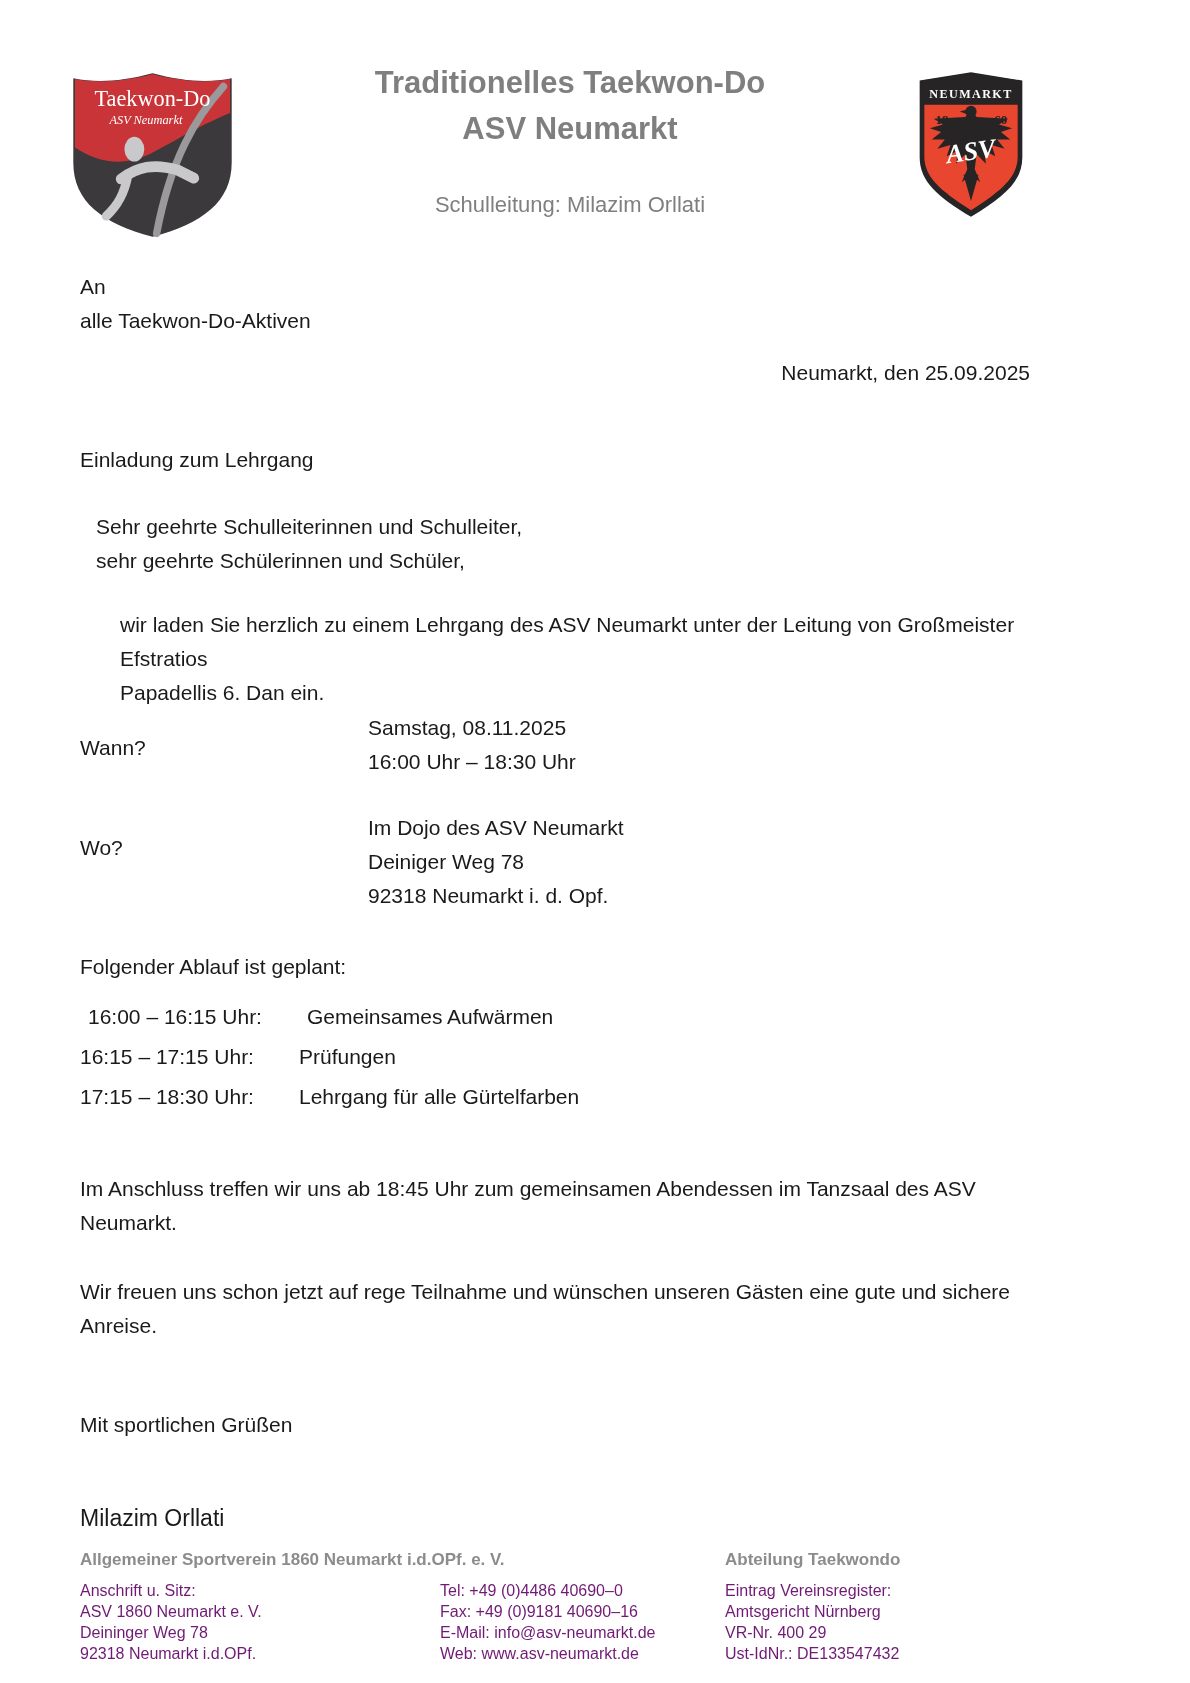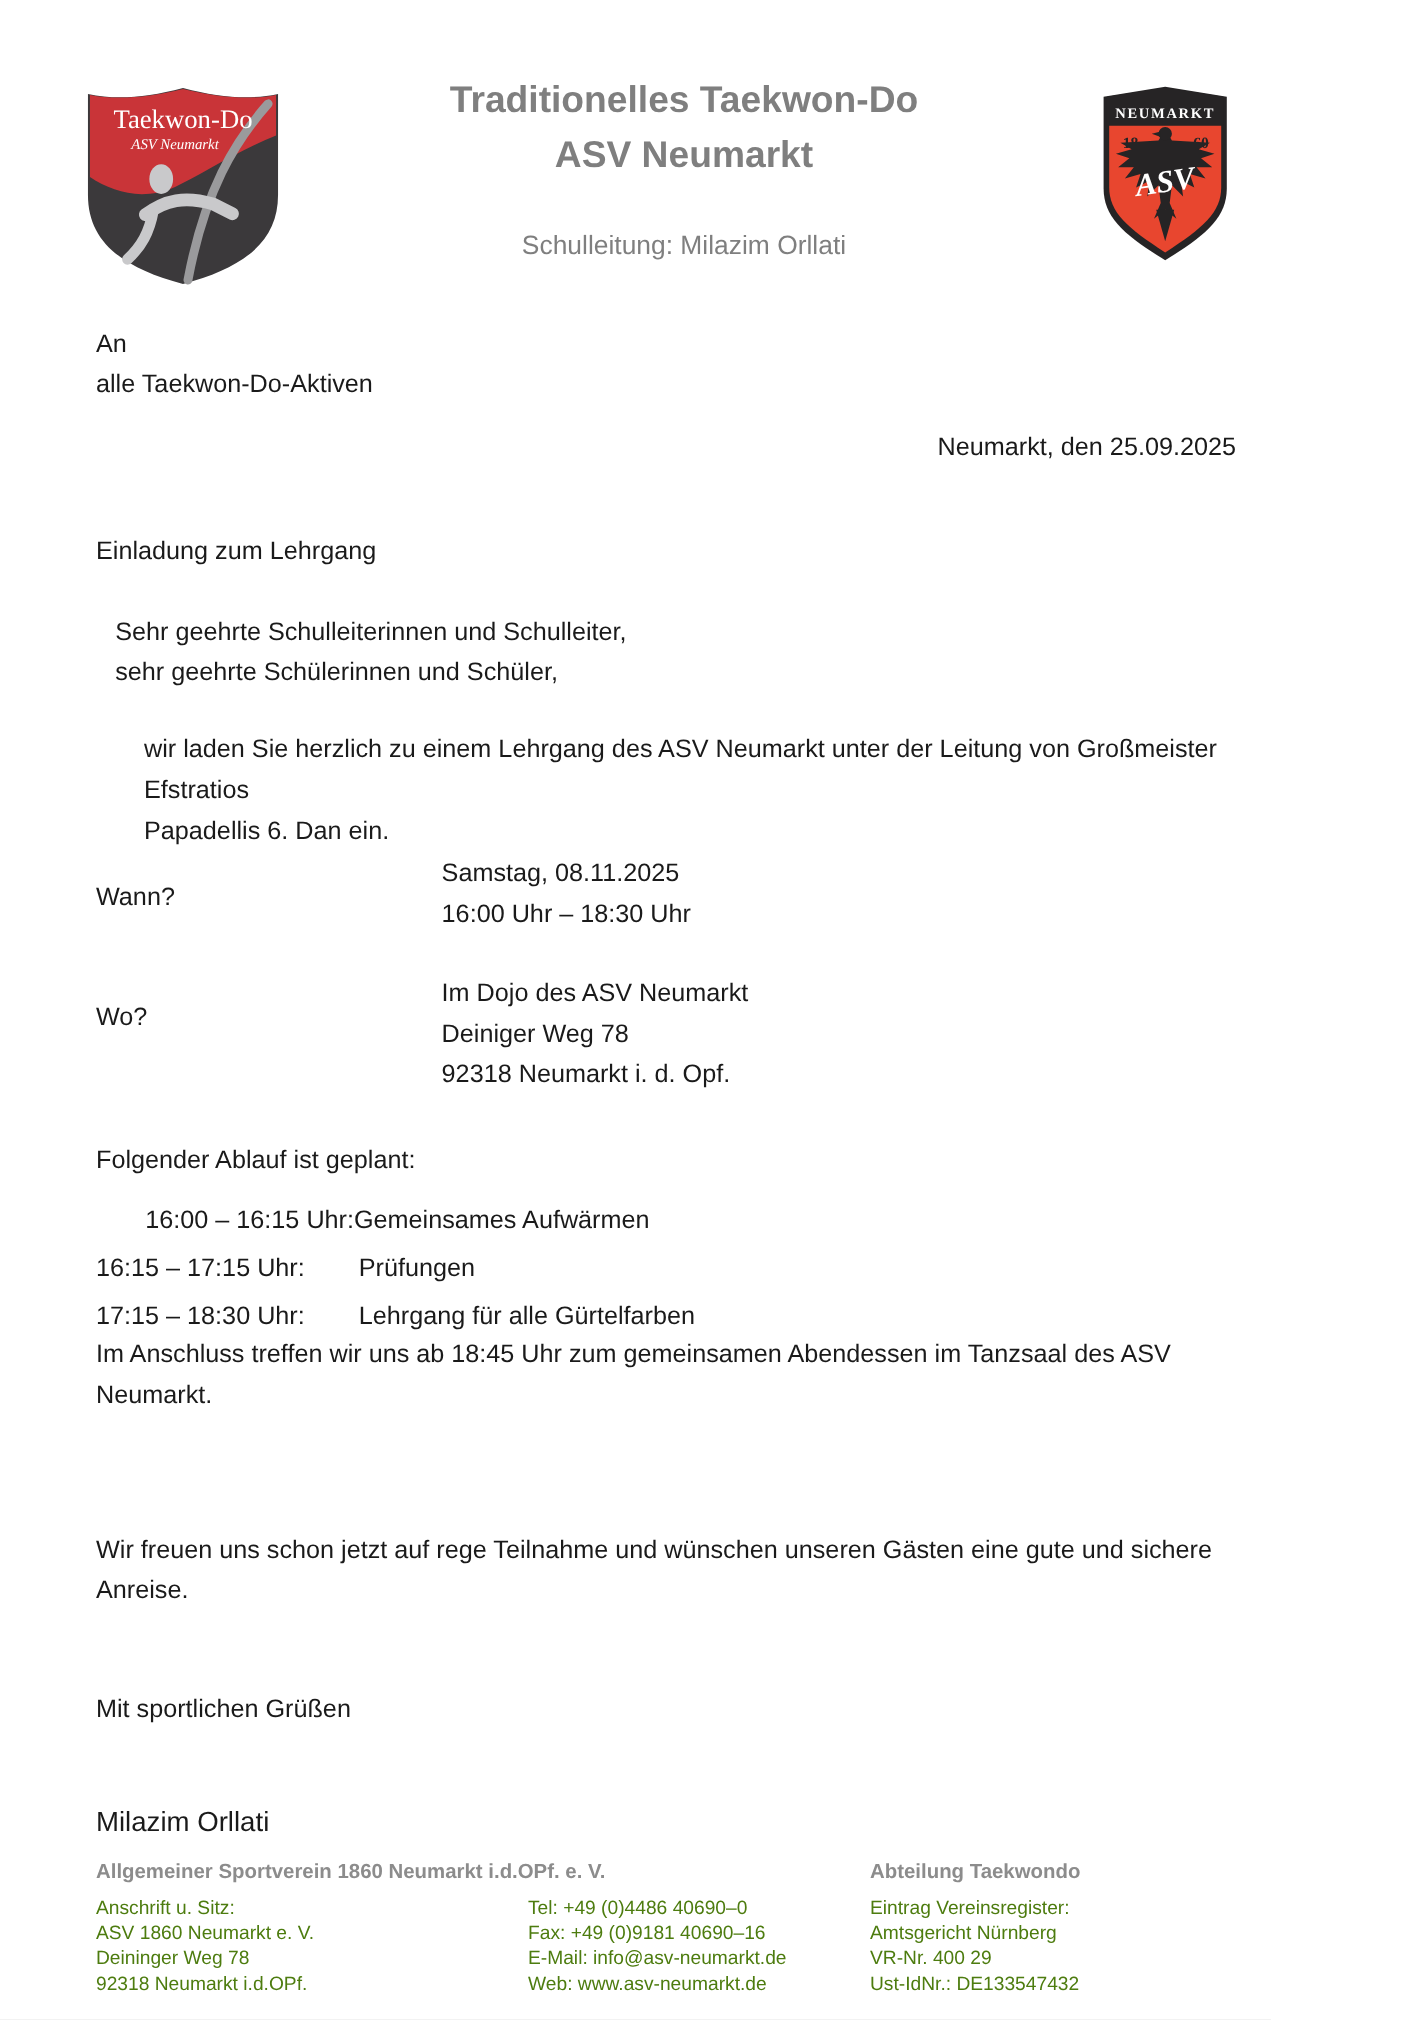--- a/index.html
+++ b/index.html
@@ -11,21 +11,21 @@
   .abs { position:absolute; }
   .body-text { font-size:21px; line-height:34px; }
   .bold { font-weight:normal; }
   .title-line { font-size:31px; font-weight:bold; color:#7f7f7f; text-align:center; line-height:46px; }
   .subtitle-line { font-size:22px; color:#7f7f7f; text-align:center; }
   .right-align { text-align:right; }
   .label-col { width:288px; flex:0 0 288px;margin-top:20px; }
   .time-col { width:219px; flex:0 0 219px; }
   .row { display:flex; }
   .footer-head { font-size:17px; font-weight:bold; color:#8c8c8c; line-height:20px; }
-  .footer-line { font-size:16px; color:#4d7c0f; line-height:21px; }
+  .footer-line { font-size:16px; color:#701a75; line-height:21px; }
   svg text { font-family:"Liberation Serif", serif; }
 </style>
 </head>
 <body>
 
 <div class="page">
 
   <div class="abs" style="left:70px; top:70px; width:165px; height:170px;">
     <svg viewBox="0 0 200 206" width="165" height="170">
       <path d="M100 4 C138 14 168 16 196 10 L196 112 C196 160 160 186 100 202 C40 186 4 160 4 112 L4 10 C32 16 62 14 100 4 Z" fill="#3b393b"></path>
@@ -90,34 +90,34 @@
     <div class="label-col">Wo?</div>
     <div>
       <div>Im Dojo des ASV Neumarkt</div>
       <div>Deiniger Weg 78</div>
       <div>92318 Neumarkt i. d. Opf.</div>
     </div>
   </div>
 
   <div class="abs body-text" style="left:80px; top:950px; width:950px;">Folgender Ablauf ist geplant:</div>
 
-  <div class="abs body-text row" style="left:76px; top:1000px; width:950px;text-align:right;">
+  <div class="abs body-text row" style="left:88px; top:1000px; width:950px;">
     <div class="time-col">16:00 – 16:15 Uhr:</div>
     <div>Gemeinsames Aufwärmen</div>
   </div>
   <div class="abs body-text row" style="left:80px; top:1040px; width:950px;">
     <div class="time-col">16:15 – 17:15 Uhr:</div>
     <div>Prüfungen</div>
   </div>
   <div class="abs body-text row" style="left:80px; top:1080px; width:950px;">
     <div class="time-col">17:15 – 18:30 Uhr:</div>
     <div>Lehrgang für alle Gürtelfarben</div>
   </div>
 
-  <div class="abs body-text" style="left:80px; top:1112px; width:950px;">
+  <div class="abs body-text" style="left:80px; top:1172px; width:950px;">
     <div>Im Anschluss treffen wir uns ab 18:45 Uhr zum gemeinsamen Abendessen im Tanzsaal des ASV</div>
     <div>Neumarkt.</div>
   </div>
 
   <div class="abs body-text" style="left:80px; top:1275px; width:950px;">
     <div>Wir freuen uns schon jetzt auf rege Teilnahme und wünschen unseren Gästen eine gute und sichere</div>
     <div>Anreise.</div>
   </div>
 
   <div class="abs body-text" style="left:80px; top:1408px; width:950px;">Mit sportlichen Grüßen</div>

